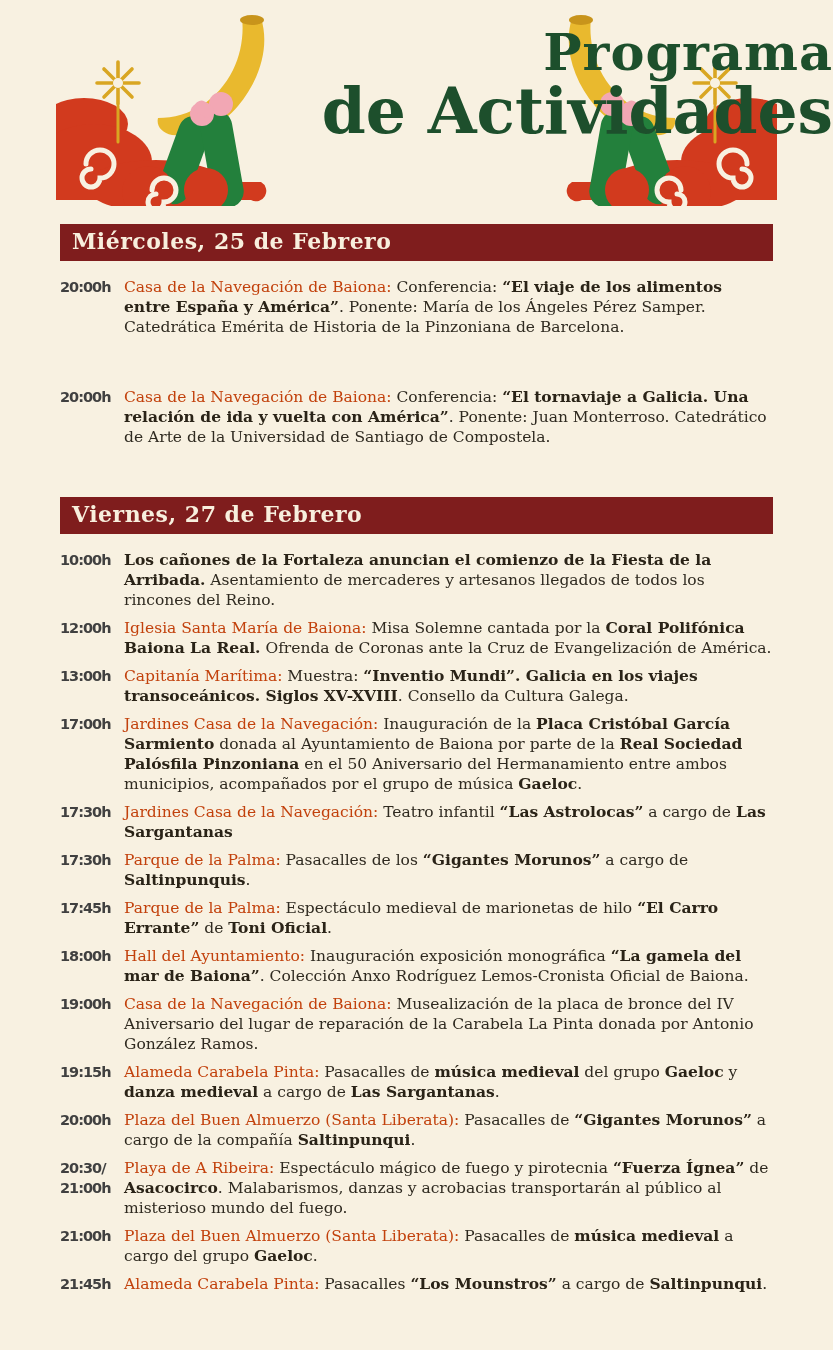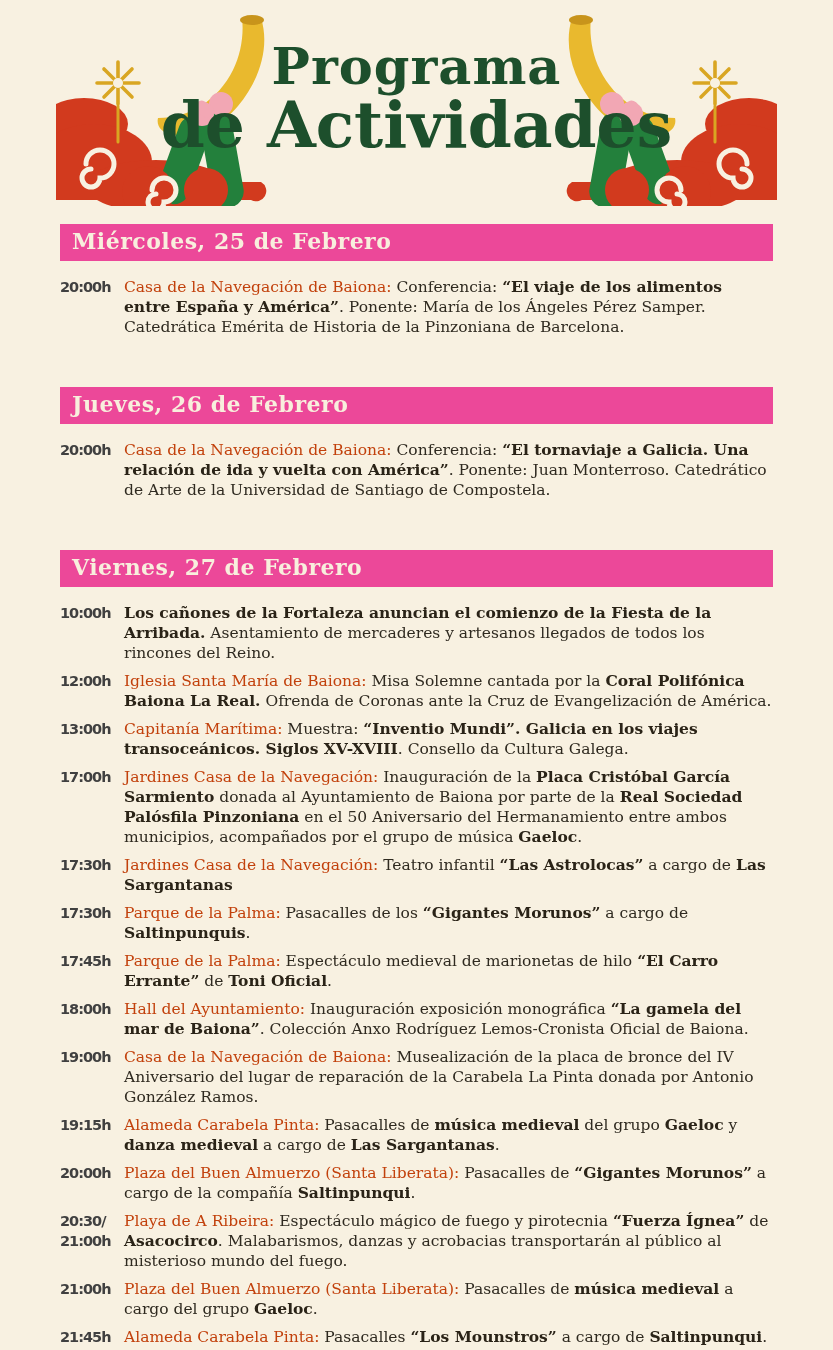--- a/index.html
+++ b/index.html
@@ -10,29 +10,29 @@
     color:#2f2a20;
     overflow:hidden;
   }
   .page{position:relative;width:833px;height:1350px;overflow:hidden;}
 
   
   .header{position:relative;height:208px;}
   .illo{position:absolute;top:14px;width:212px;height:192px;}
   .illo.left{left:56px;}
   .illo.right{right:56px;transform:scaleX(-1);}
-  .title{position:absolute;left:0;right:0;top:40px;text-align:center;
+  .title{position:absolute;left:0;right:0;top:26px;text-align:right;
          color:#1d4f2c;font-weight:bold;line-height:1.04;}
   .title .l1{font-size:51px;letter-spacing:1px;display:block;}
   .title .l2{font-size:63px;letter-spacing:0px;display:block;}
 
   
   .banner{
     margin:16px 60px 0 60px;
-    background:#ec4899;color:#f8efdd;
+    background:#7f1d1d;color:#f8efdd;
     font-size:22px;font-weight:bold;letter-spacing:.5px;
     padding:4px 14px 7px 12px;
   }
   .events{margin:0 60px 0 60px;padding:16px 0 10px 0;}
   .events.gap-after{padding-bottom:26px;}
 
   .event{display:flex;margin-bottom:8px;}
   .time{
     flex:none;width:58px;
     color:#404040;
@@ -127,21 +127,20 @@
   <div>
       <div class="banner">Miércoles, 25 de Febrero</div>
       <div class="events gap-after">
         <div class="event">
           <div class="time">
             <span>20:00h</span>
           </div>
           <div class="desc"><span class="loc">Casa de la Navegación de Baiona:</span> <span class="r">Conferencia: </span><span class="b">“El viaje de los alimentos entre España y América”</span><span class="r">. Ponente: María de los Ángeles Pérez Samper. Catedrática Emérita de Historia de la Pinzoniana de Barcelona.</span></div>
         </div>
       </div>
-      <div class="banner">Jueves, 26 de Febrero</div>
       <div class="events gap-after">
         <div class="event">
           <div class="time">
             <span>20:00h</span>
           </div>
           <div class="desc"><span class="loc">Casa de la Navegación de Baiona:</span> <span class="r">Conferencia: </span><span class="b">“El tornaviaje a Galicia. Una relación de ida y vuelta con América”</span><span class="r">. Ponente: Juan Monterroso. Catedrático de Arte de la Universidad de Santiago de Compostela.</span></div>
         </div>
       </div>
       <div class="banner">Viernes, 27 de Febrero</div>
       <div class="events">

